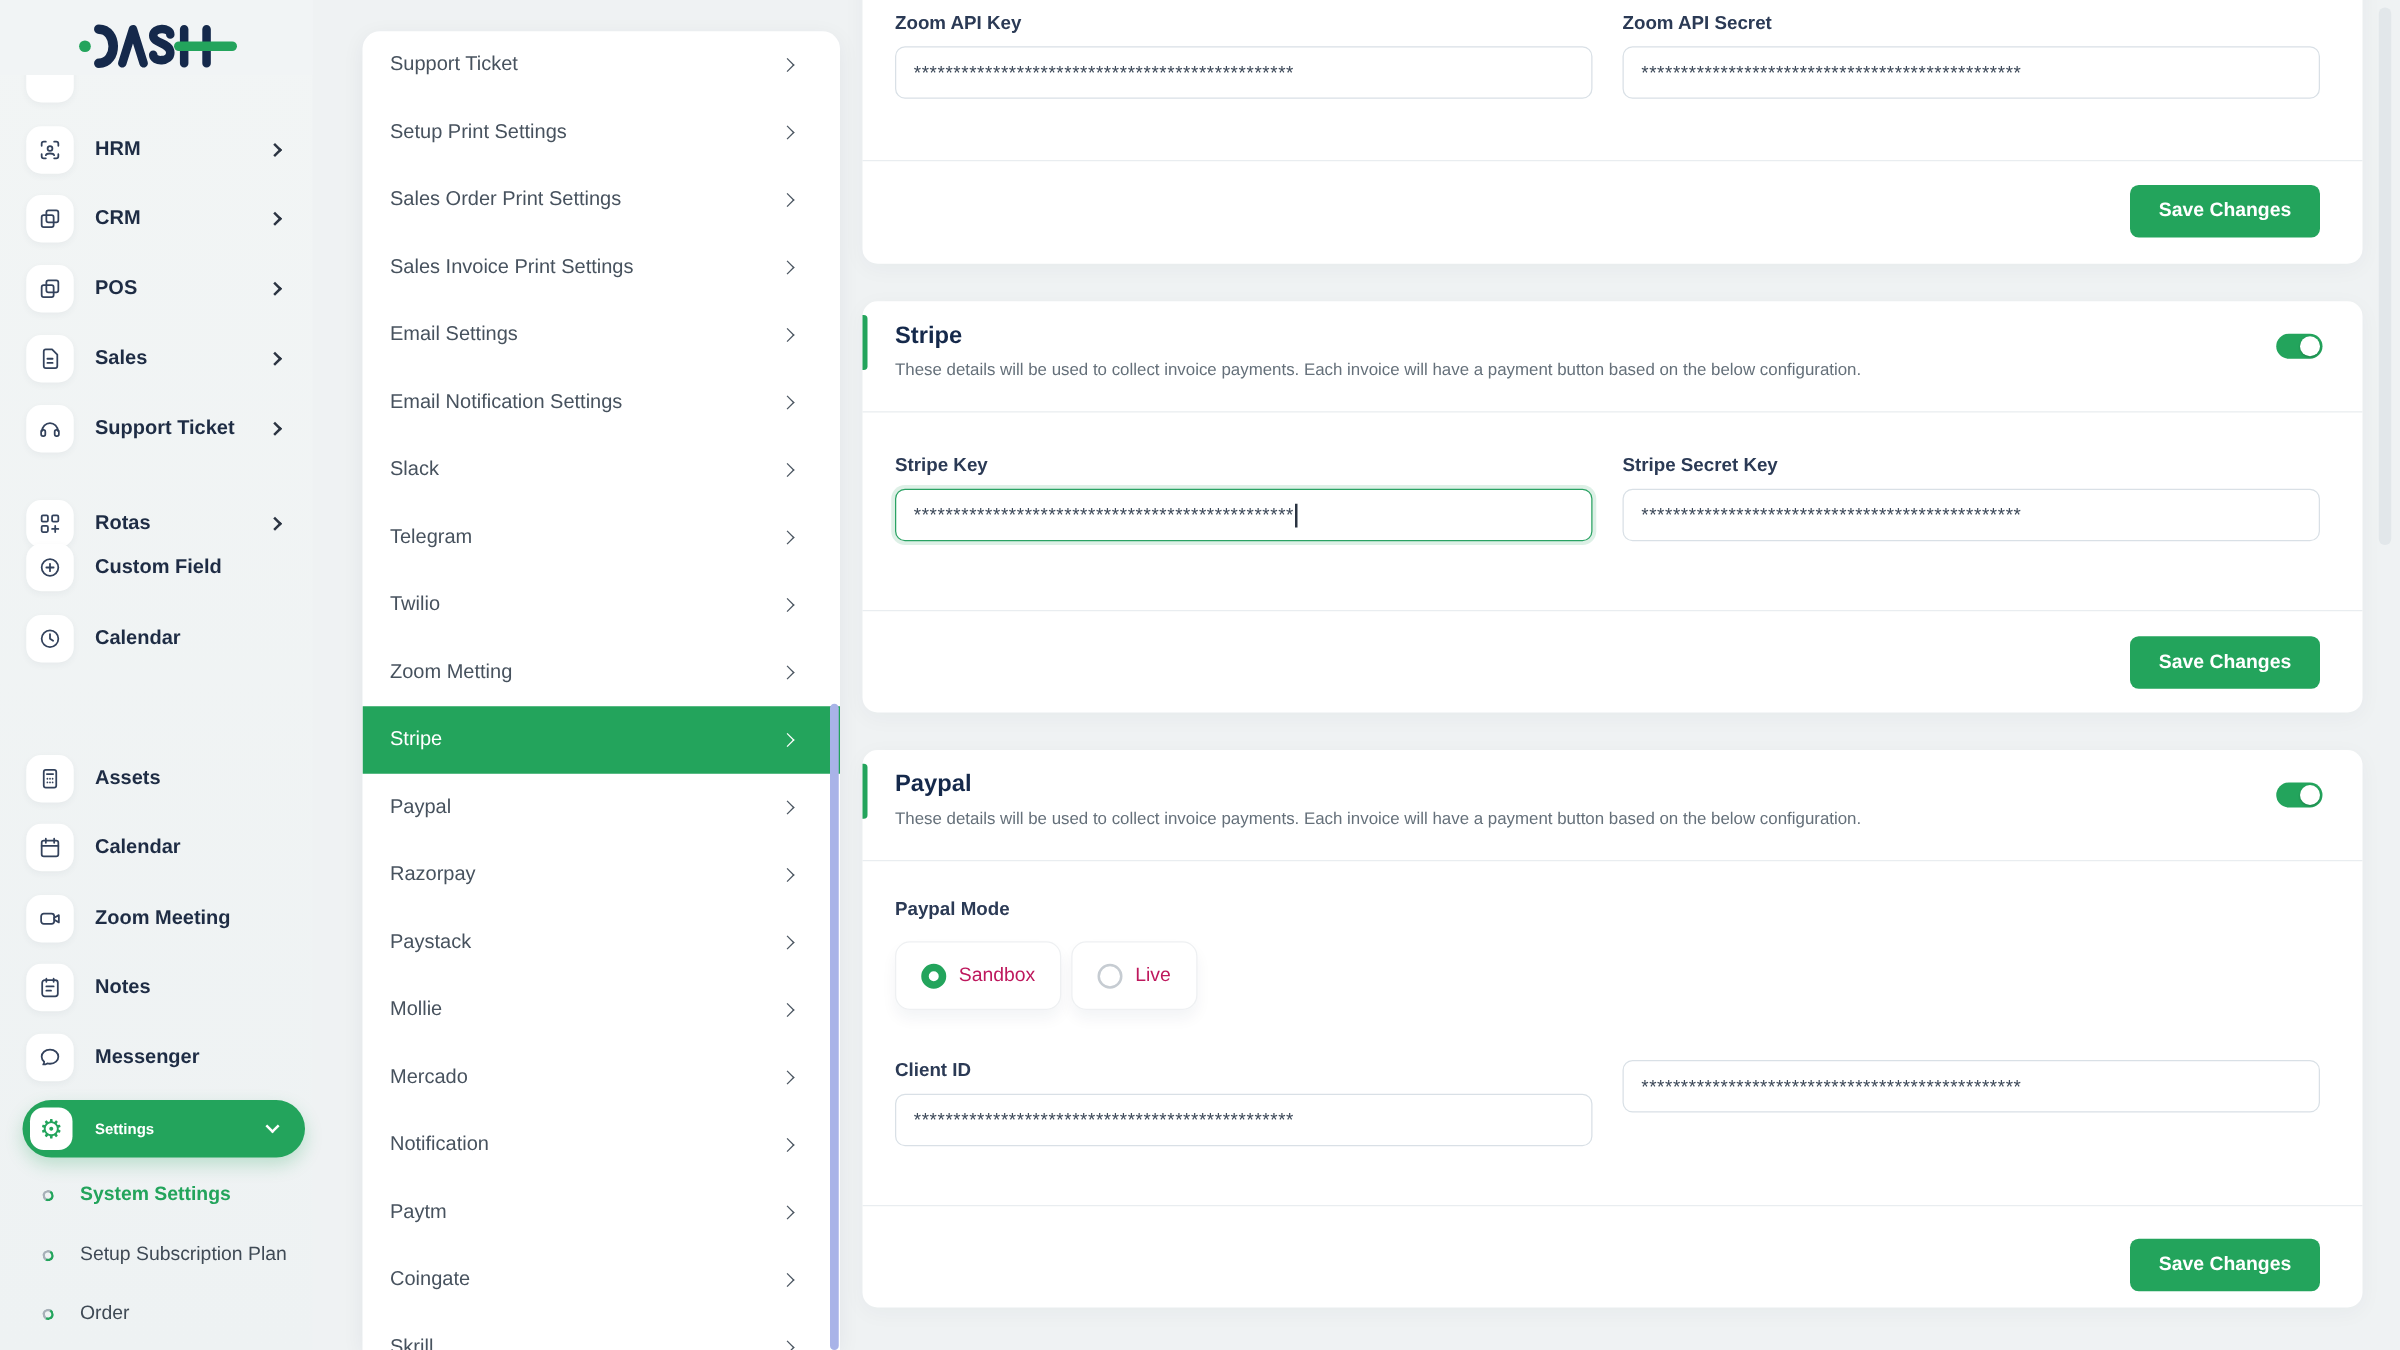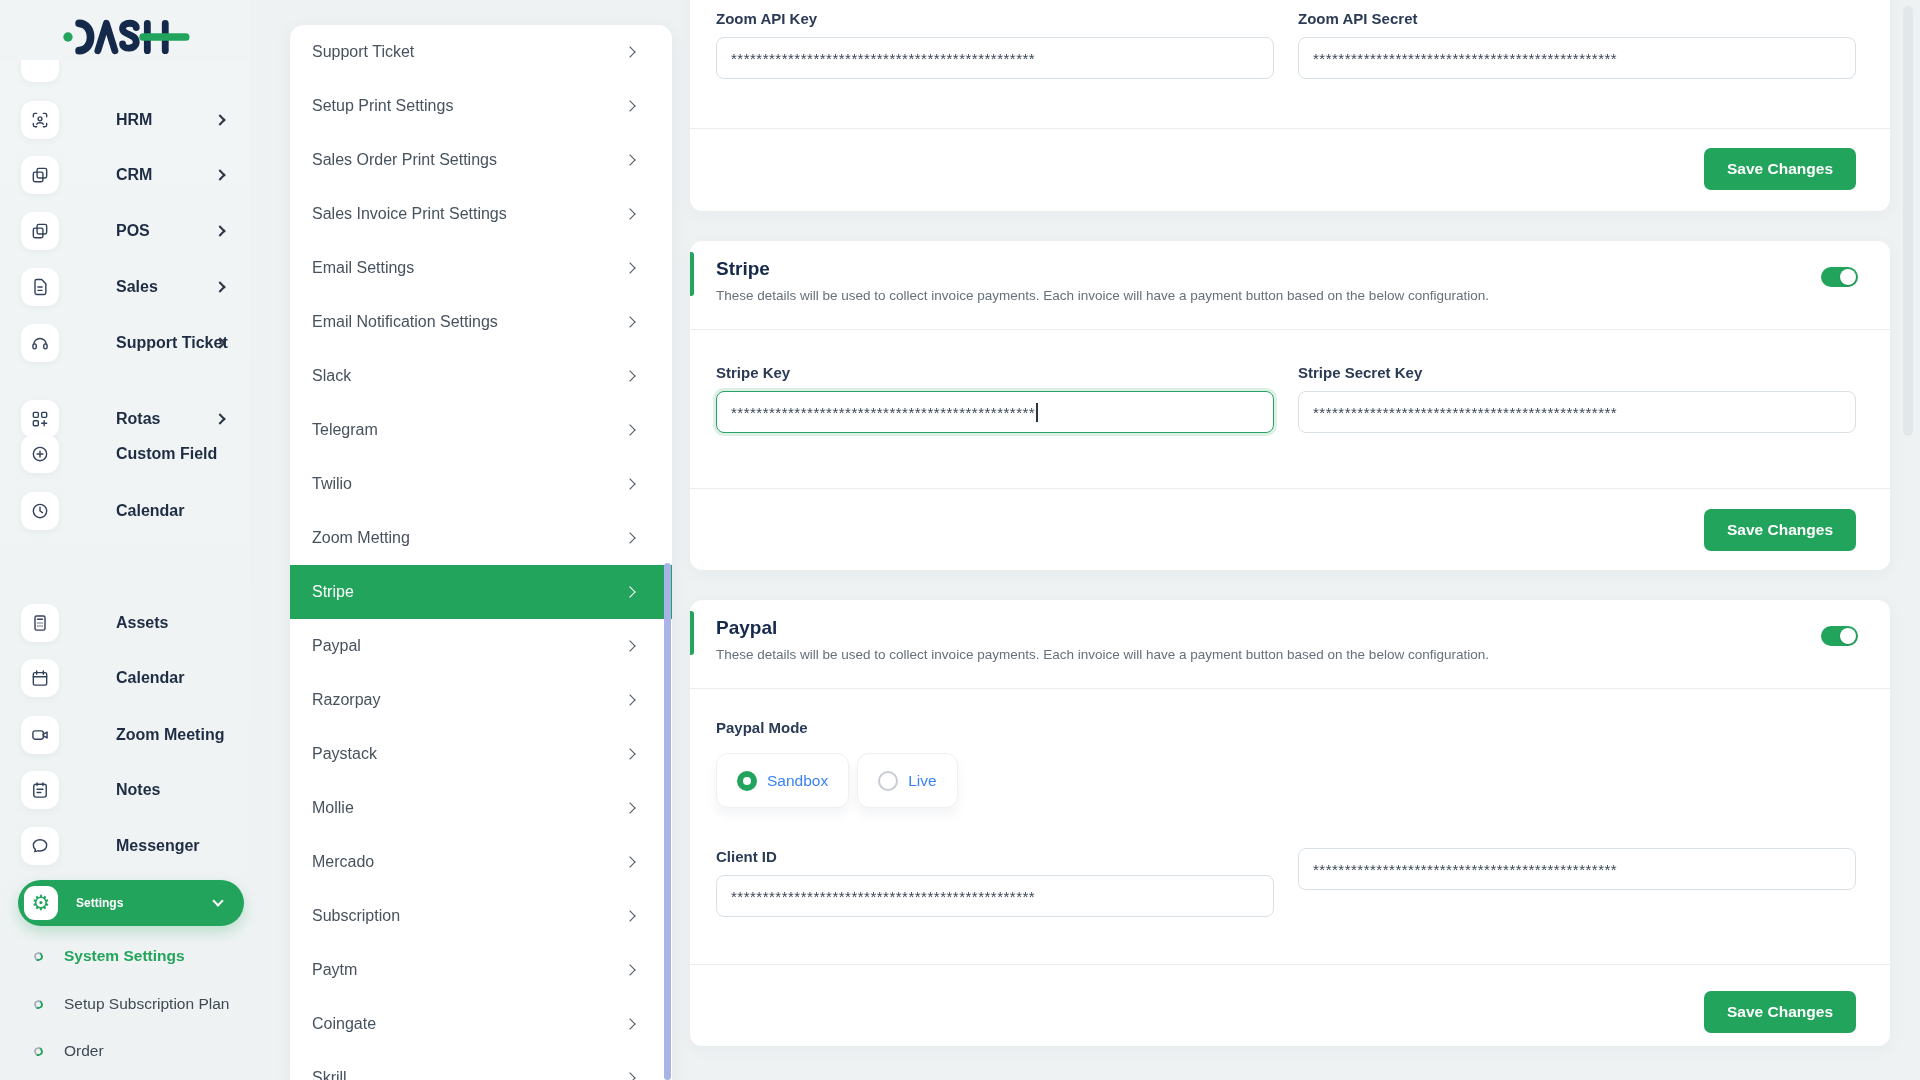--- a/index.html
+++ b/index.html
@@ -10,21 +10,21 @@
   .sidebar { position:absolute; left:0; top:0; width:250px; height:1080px;
              background:linear-gradient(180deg,#f2f5f5 0%,#eef2f3 100%); }
   .logo-head { position:absolute; left:0; top:0; width:250px; height:60px; background:#f1f4f5; z-index:3; }
   .logo { position:absolute; left:62px; top:17px; }
   .partial-box { position:absolute; left:21px; top:44px; width:38px; height:38px; background:#fff;
                  border-radius:12px; box-shadow:0 2px 6px rgba(30,50,80,.05); z-index:1; }
   .side-item { position:absolute; left:0; width:250px; height:56px; display:flex; align-items:center; cursor:pointer; }
   .icon-box { position:absolute; left:21px; top:9px; width:38px; height:38px; background:#fff; border-radius:12px;
               display:flex; align-items:center; justify-content:center; box-shadow:0 2px 6px rgba(30,50,80,.05); }
   .icon-box svg { width:20px; height:20px; stroke:#33425c; fill:none; stroke-width:1.7; stroke-linecap:round; stroke-linejoin:round; }
-  .side-label { position:absolute; left:76px; font-size:16px; font-weight:600; color:#1e2c44;margin-left:40px; }
+  .side-label { position:absolute; left:76px; font-size:16px; font-weight:600; color:#1e2c44; }
   .chev { width:8px; height:8px; border-top:2px solid #2b3442; border-right:2px solid #2b3442; transform:rotate(45deg); }
   .side-chev { position:absolute; right:26px; top:24px; }
 
   .settings-pill { position:absolute; left:18px; top:880px; width:226px; height:46px; background:#23a45c;
                    border-radius:23px; display:flex; align-items:center; cursor:pointer; box-shadow:0 6px 14px rgba(35,164,92,.25); }
   .settings-pill .p-iconbox { position:absolute; left:6px; top:6px; width:34px; height:34px; background:#fff; border-radius:11px;
                    display:flex; align-items:center; justify-content:center; }
   .gear-glyph { color:#23a45c; font-size:21px; line-height:1; font-family:"DejaVu Sans",sans-serif; }
   .settings-pill .p-label { position:absolute; left:58px; color:#fff; font-size:12px; font-weight:700; }
   .pill-chev { position:absolute; right:22px; top:17px; width:8px; height:8px;
@@ -81,21 +81,21 @@
   .btn-save { height:42px; padding:0 23px; background:#23a45c; border:none; border-radius:7px;
               color:#fff; font-family:inherit; font-size:15.5px; font-weight:600; cursor:pointer; }
 
   .mode-label { font-size:15px; font-weight:600; color:#2b3a55; line-height:18px; margin-bottom:16px; }
   .mode-row { display:flex; gap:8px; padding:0 26px; }
   .mode-box { height:55px; padding:0 20px; background:#fff; border:1px solid #eef0f2; border-radius:12px;
               display:flex; align-items:center; box-shadow:0 7px 12px rgba(25,45,75,.05); cursor:pointer; }
   .radio { width:20px; height:20px; border-radius:50%; background:#fff; }
   .radio.on { border:6px solid #23a45c; }
   .radio.off { border:2px solid #c6ccd2; }
-  .mode-text { margin-left:10px; font-size:15.5px; color:#3b82f6;text-align:center; }
+  .mode-text { margin-left:10px; font-size:15.5px; color:#be185d;text-align:center; }
 
   .page-scroll-thumb { position:absolute; right:7px; top:6px; width:10px; height:430px; background:#e2e7ea; border-radius:5px; }
 </style>
 </head>
 <body>
 
 <div class="sidebar">
   <div class="partial-box"></div>
   <div class="logo-head">
     <div class="logo">
@@ -319,21 +319,21 @@
     </div>
   <div class="nav-item">
       <span class="n-label">Mollie</span>
       <span class="chev n-chev"></span>
     </div>
   <div class="nav-item">
       <span class="n-label">Mercado</span>
       <span class="chev n-chev"></span>
     </div>
   <div class="nav-item">
-      <span class="n-label">Subscription</span>
+      <span class="n-label">Notification</span>
       <span class="chev n-chev"></span>
     </div>
   <div class="nav-item">
       <span class="n-label">Paytm</span>
       <span class="chev n-chev"></span>
     </div>
   <div class="nav-item">
       <span class="n-label">Coingate</span>
       <span class="chev n-chev"></span>
     </div>

